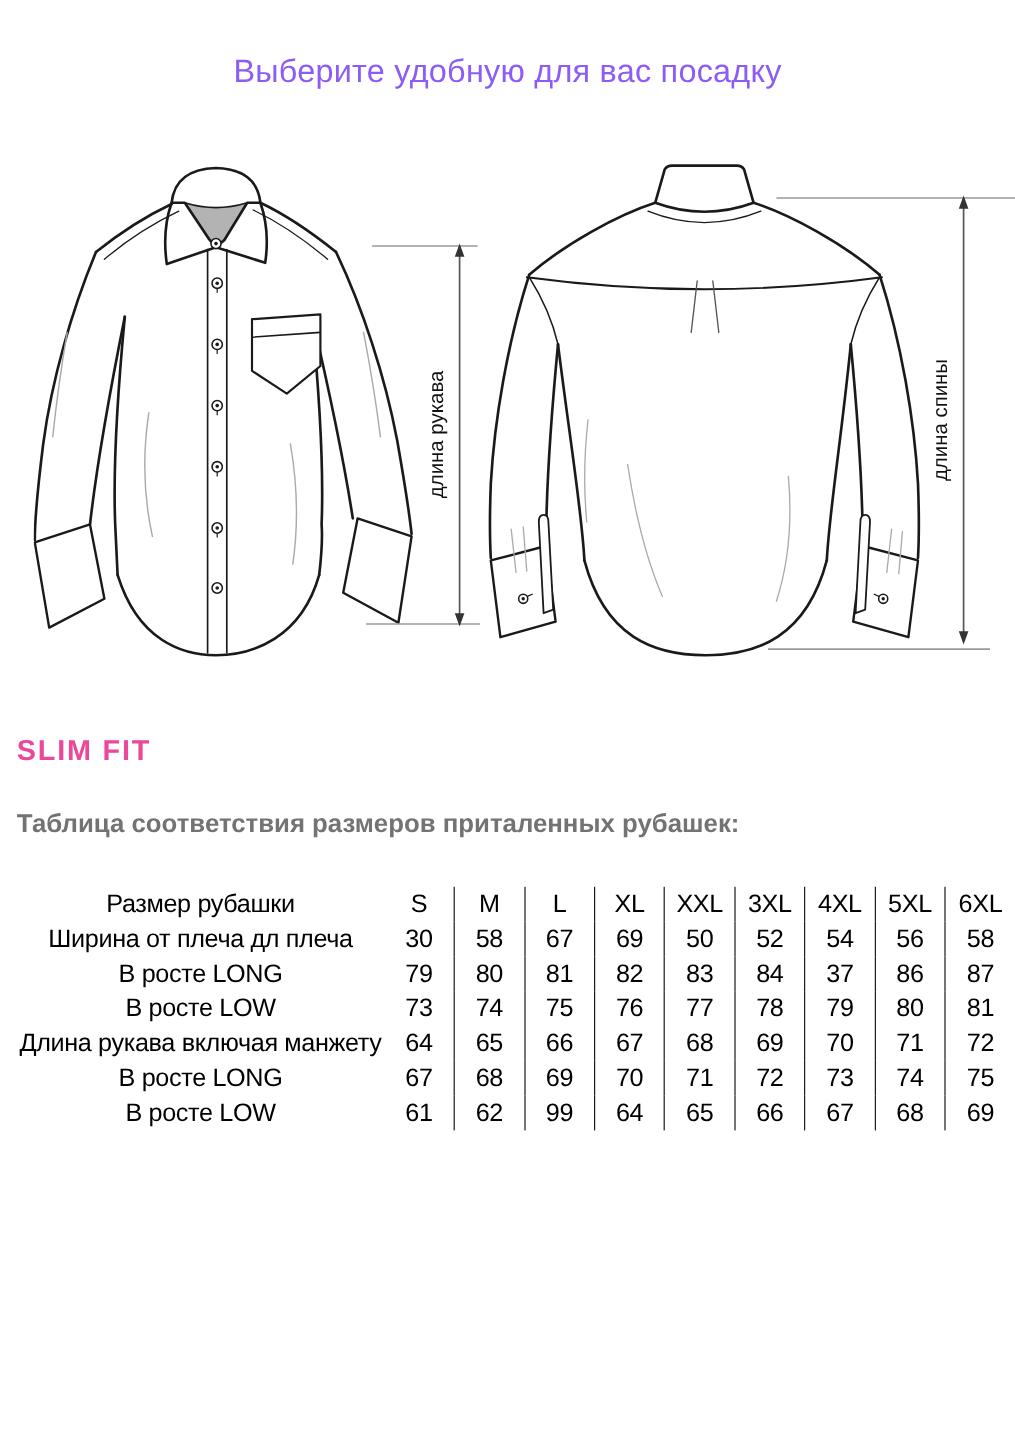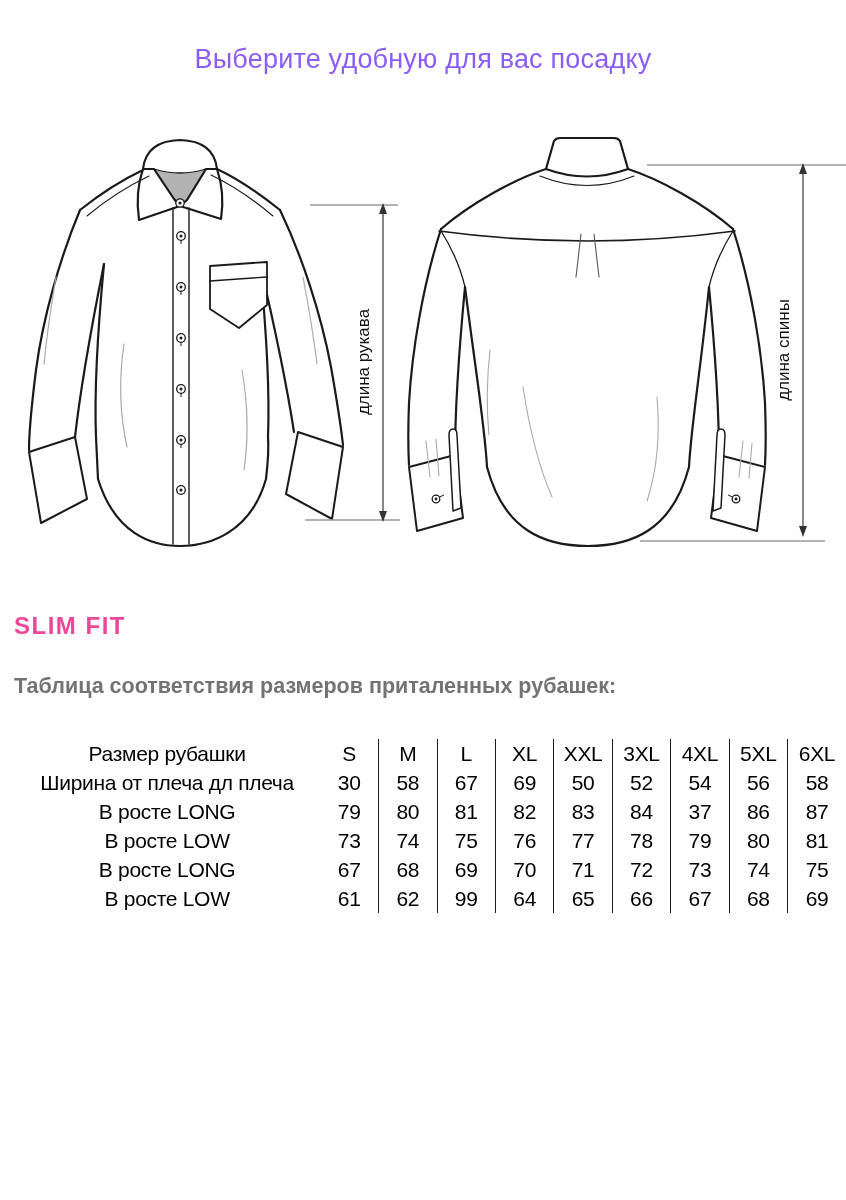--- a/index.html
+++ b/index.html
@@ -236,20 +236,32 @@
         <td class="val sep">74</td>
         <td class="val sep">75</td>
         <td class="val sep">76</td>
         <td class="val sep">77</td>
         <td class="val sep">78</td>
         <td class="val sep">79</td>
         <td class="val sep">80</td>
         <td class="val sep">81</td>
       </tr>
       <tr>
+        <td class="lbl">Длина рукава включая манжету</td>
+        <td class="val">64</td>
+        <td class="val sep">65</td>
+        <td class="val sep">66</td>
+        <td class="val sep">67</td>
+        <td class="val sep">68</td>
+        <td class="val sep">69</td>
+        <td class="val sep">70</td>
+        <td class="val sep">71</td>
+        <td class="val sep">72</td>
+      </tr>
+      <tr>
         <td class="lbl">В росте LONG</td>
         <td class="val">67</td>
         <td class="val sep">68</td>
         <td class="val sep">69</td>
         <td class="val sep">70</td>
         <td class="val sep">71</td>
         <td class="val sep">72</td>
         <td class="val sep">73</td>
         <td class="val sep">74</td>
         <td class="val sep">75</td>

